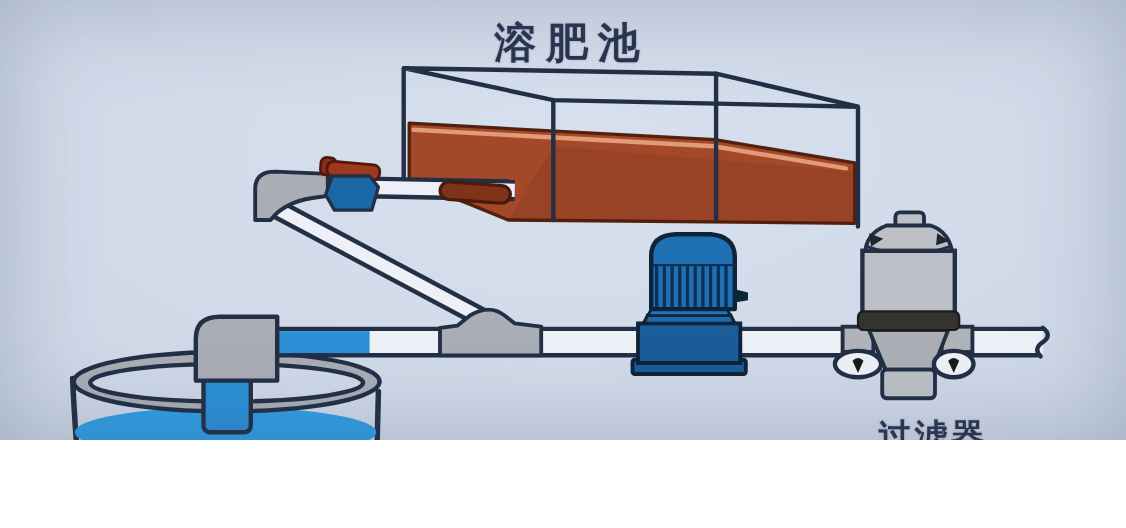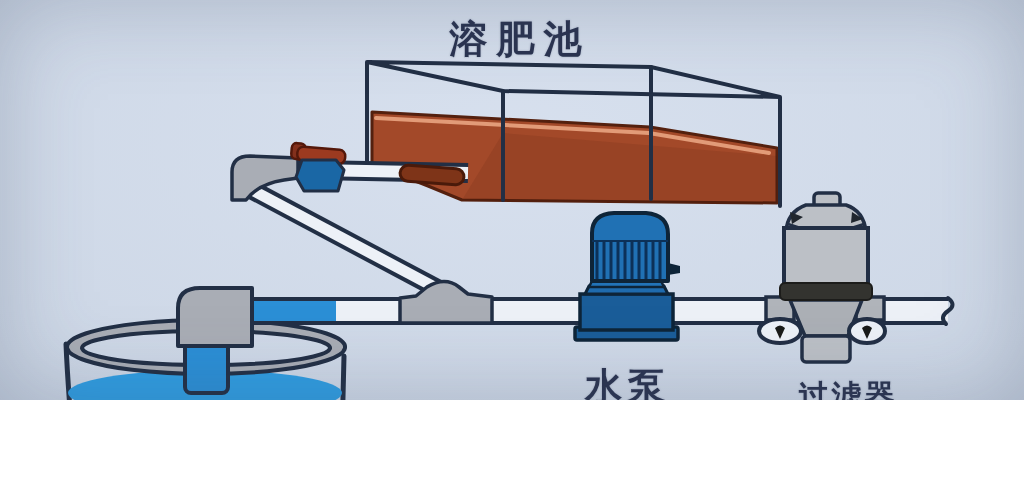--- a/index.html
+++ b/index.html
@@ -132,15 +132,14 @@
         <path d="M780,339 L775,328 Q780,323 785,328 Z" fill="#1a1a18"></path>
       </g>
       <g>
         <ellipse cx="867" cy="331" rx="18" ry="12" class="f-pipe ol" stroke-width="4"></ellipse>
         <path d="M867,339 L862,328 Q867,323 872,328 Z" fill="#1a1a18"></path>
       </g>
     </g>
   </svg>
 
   <div id="label-tank" class="diagram-label">溶肥池</div>
-  <div id="label-pump" class="diagram-label">水泵</div>
   <div id="label-filter" class="diagram-label">过滤器</div>
 </div>
 
 </body></html>

